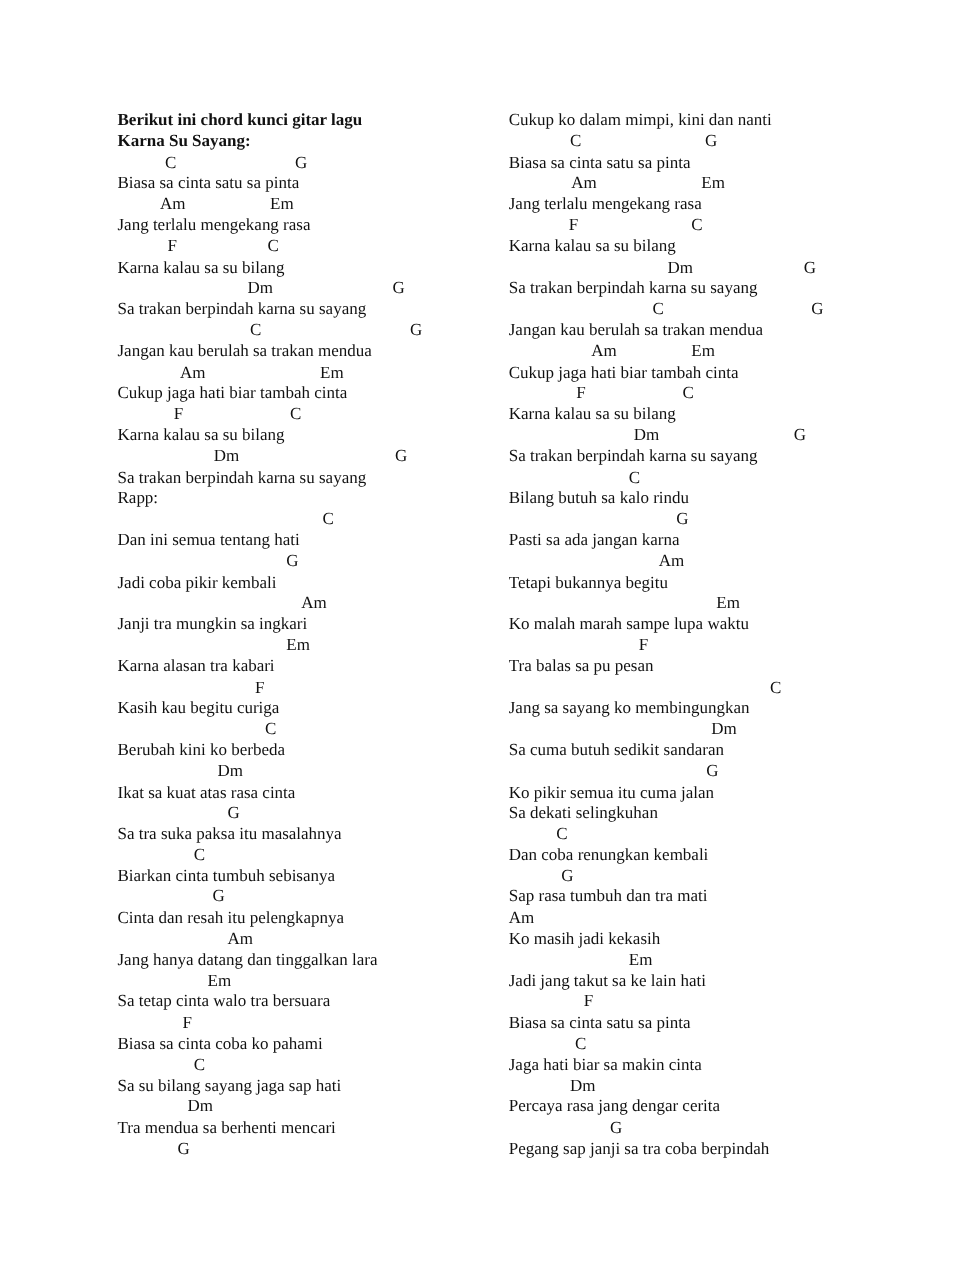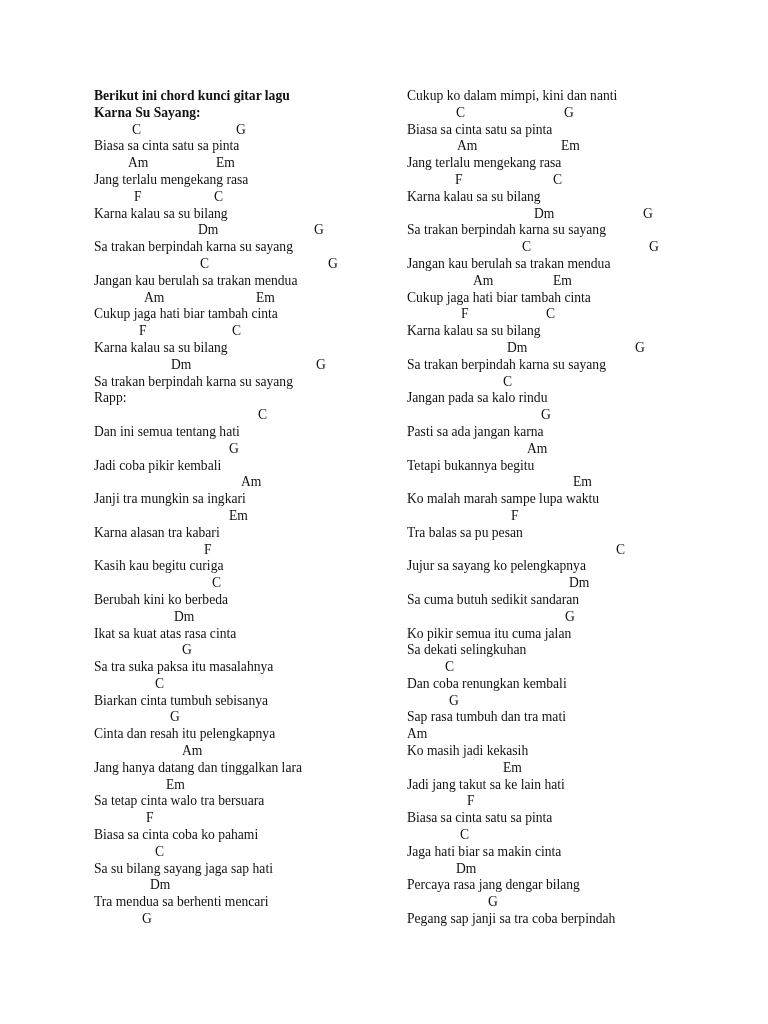--- a/index.html
+++ b/index.html
@@ -163,41 +163,41 @@
       </div>
       <div class="line">Karna kalau sa su bilang</div>
       <div class="line">
         <span class="chord" style="left: 100px;">Dm</span>
         <span class="chord" style="left: 228px;">G</span>
       </div>
       <div class="line">Sa trakan berpindah karna su sayang</div>
       <div class="line">
         <span class="chord" style="left: 96px;">C</span>
       </div>
-      <div class="line">Jangan pada sa kalo rindu</div>
+      <div class="line">Bilang butuh sa kalo rindu</div>
       <div class="line">
         <span class="chord" style="left: 134px;">G</span>
       </div>
       <div class="line">Pasti sa ada jangan karna</div>
       <div class="line">
         <span class="chord" style="left: 120px;">Am</span>
       </div>
       <div class="line">Tetapi bukannya begitu</div>
       <div class="line">
         <span class="chord" style="left: 166px;">Em</span>
       </div>
       <div class="line">Ko malah marah sampe lupa waktu</div>
       <div class="line">
         <span class="chord" style="left: 104px;">F</span>
       </div>
       <div class="line">Tra balas sa pu pesan</div>
       <div class="line">
         <span class="chord" style="left: 209px;">C</span>
       </div>
-      <div class="line">Jujur sa sayang ko pelengkapnya</div>
+      <div class="line">Jang sa sayang ko membingungkan</div>
       <div class="line">
         <span class="chord" style="left: 162px;">Dm</span>
       </div>
       <div class="line">Sa cuma butuh sedikit sandaran</div>
       <div class="line">
         <span class="chord" style="left: 158px;">G</span>
       </div>
       <div class="line">Ko pikir semua itu cuma jalan</div>
       <div class="line">Sa dekati selingkuhan</div>
       <div class="line">
@@ -220,19 +220,19 @@
         <span class="chord" style="left: 60px;">F</span>
       </div>
       <div class="line">Biasa sa cinta satu sa pinta</div>
       <div class="line">
         <span class="chord" style="left: 53px;">C</span>
       </div>
       <div class="line">Jaga hati biar sa makin cinta</div>
       <div class="line">
         <span class="chord" style="left: 49px;">Dm</span>
       </div>
-      <div class="line">Percaya rasa jang dengar bilang</div>
+      <div class="line">Percaya rasa jang dengar cerita</div>
       <div class="line">
         <span class="chord" style="left: 81px;">G</span>
       </div>
       <div class="line">Pegang sap janji sa tra coba berpindah</div>
     </div>
 </div>
 
 </body></html>

